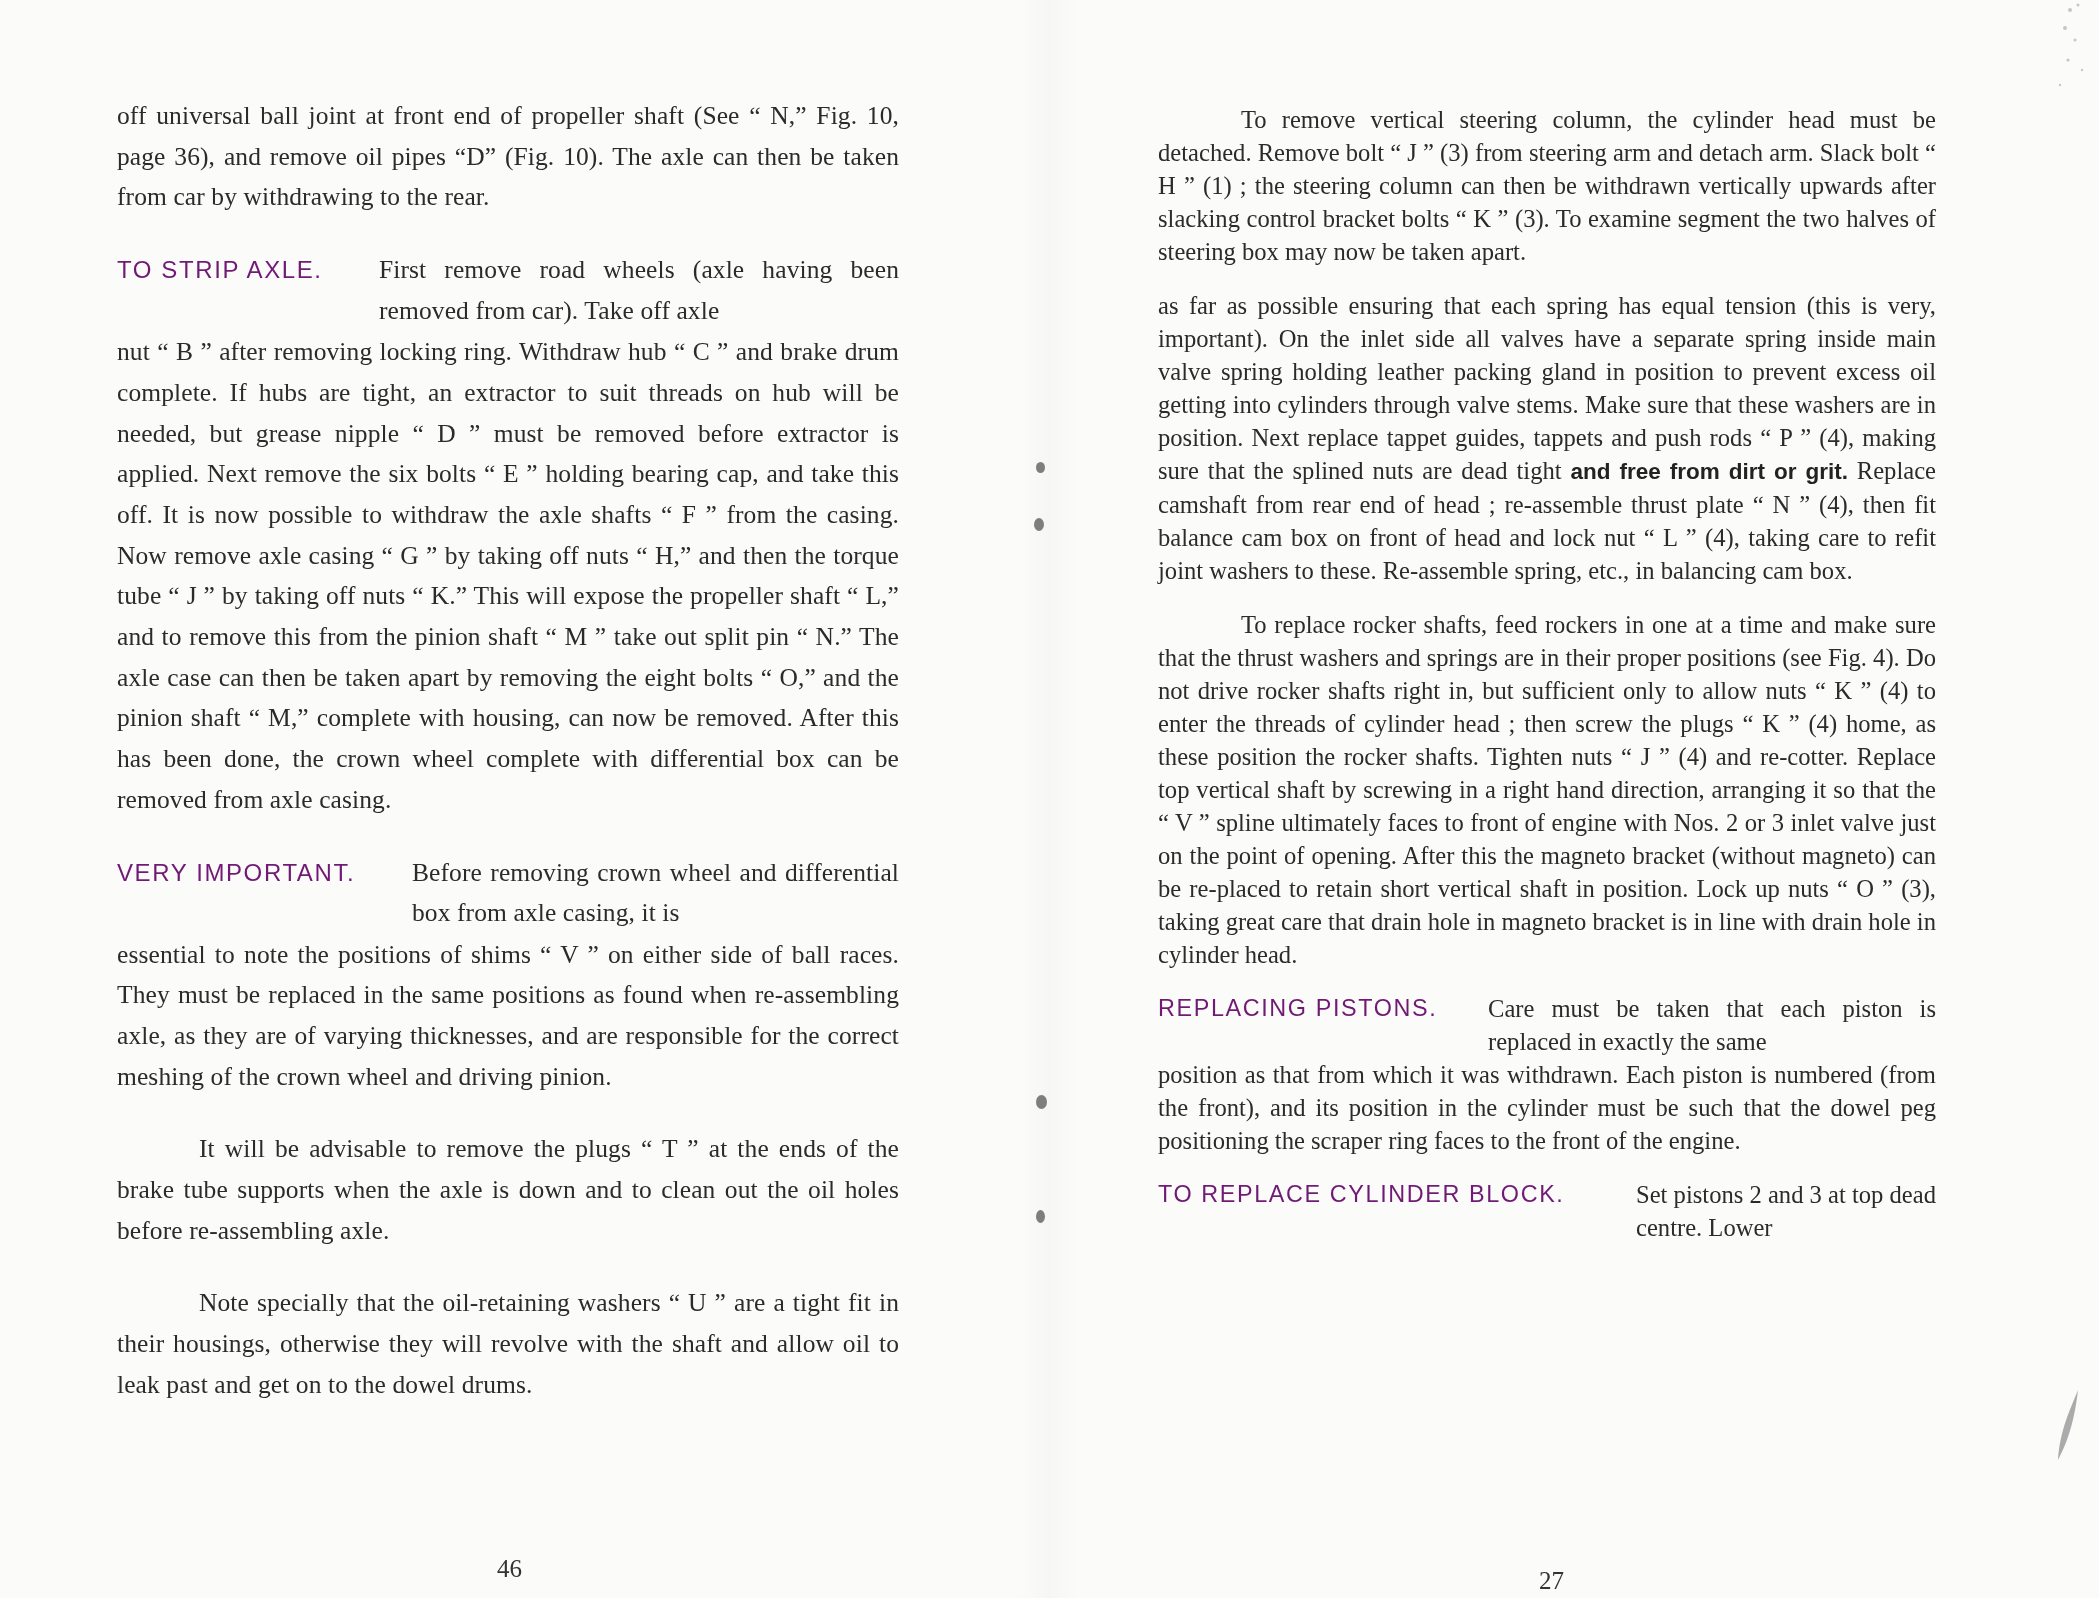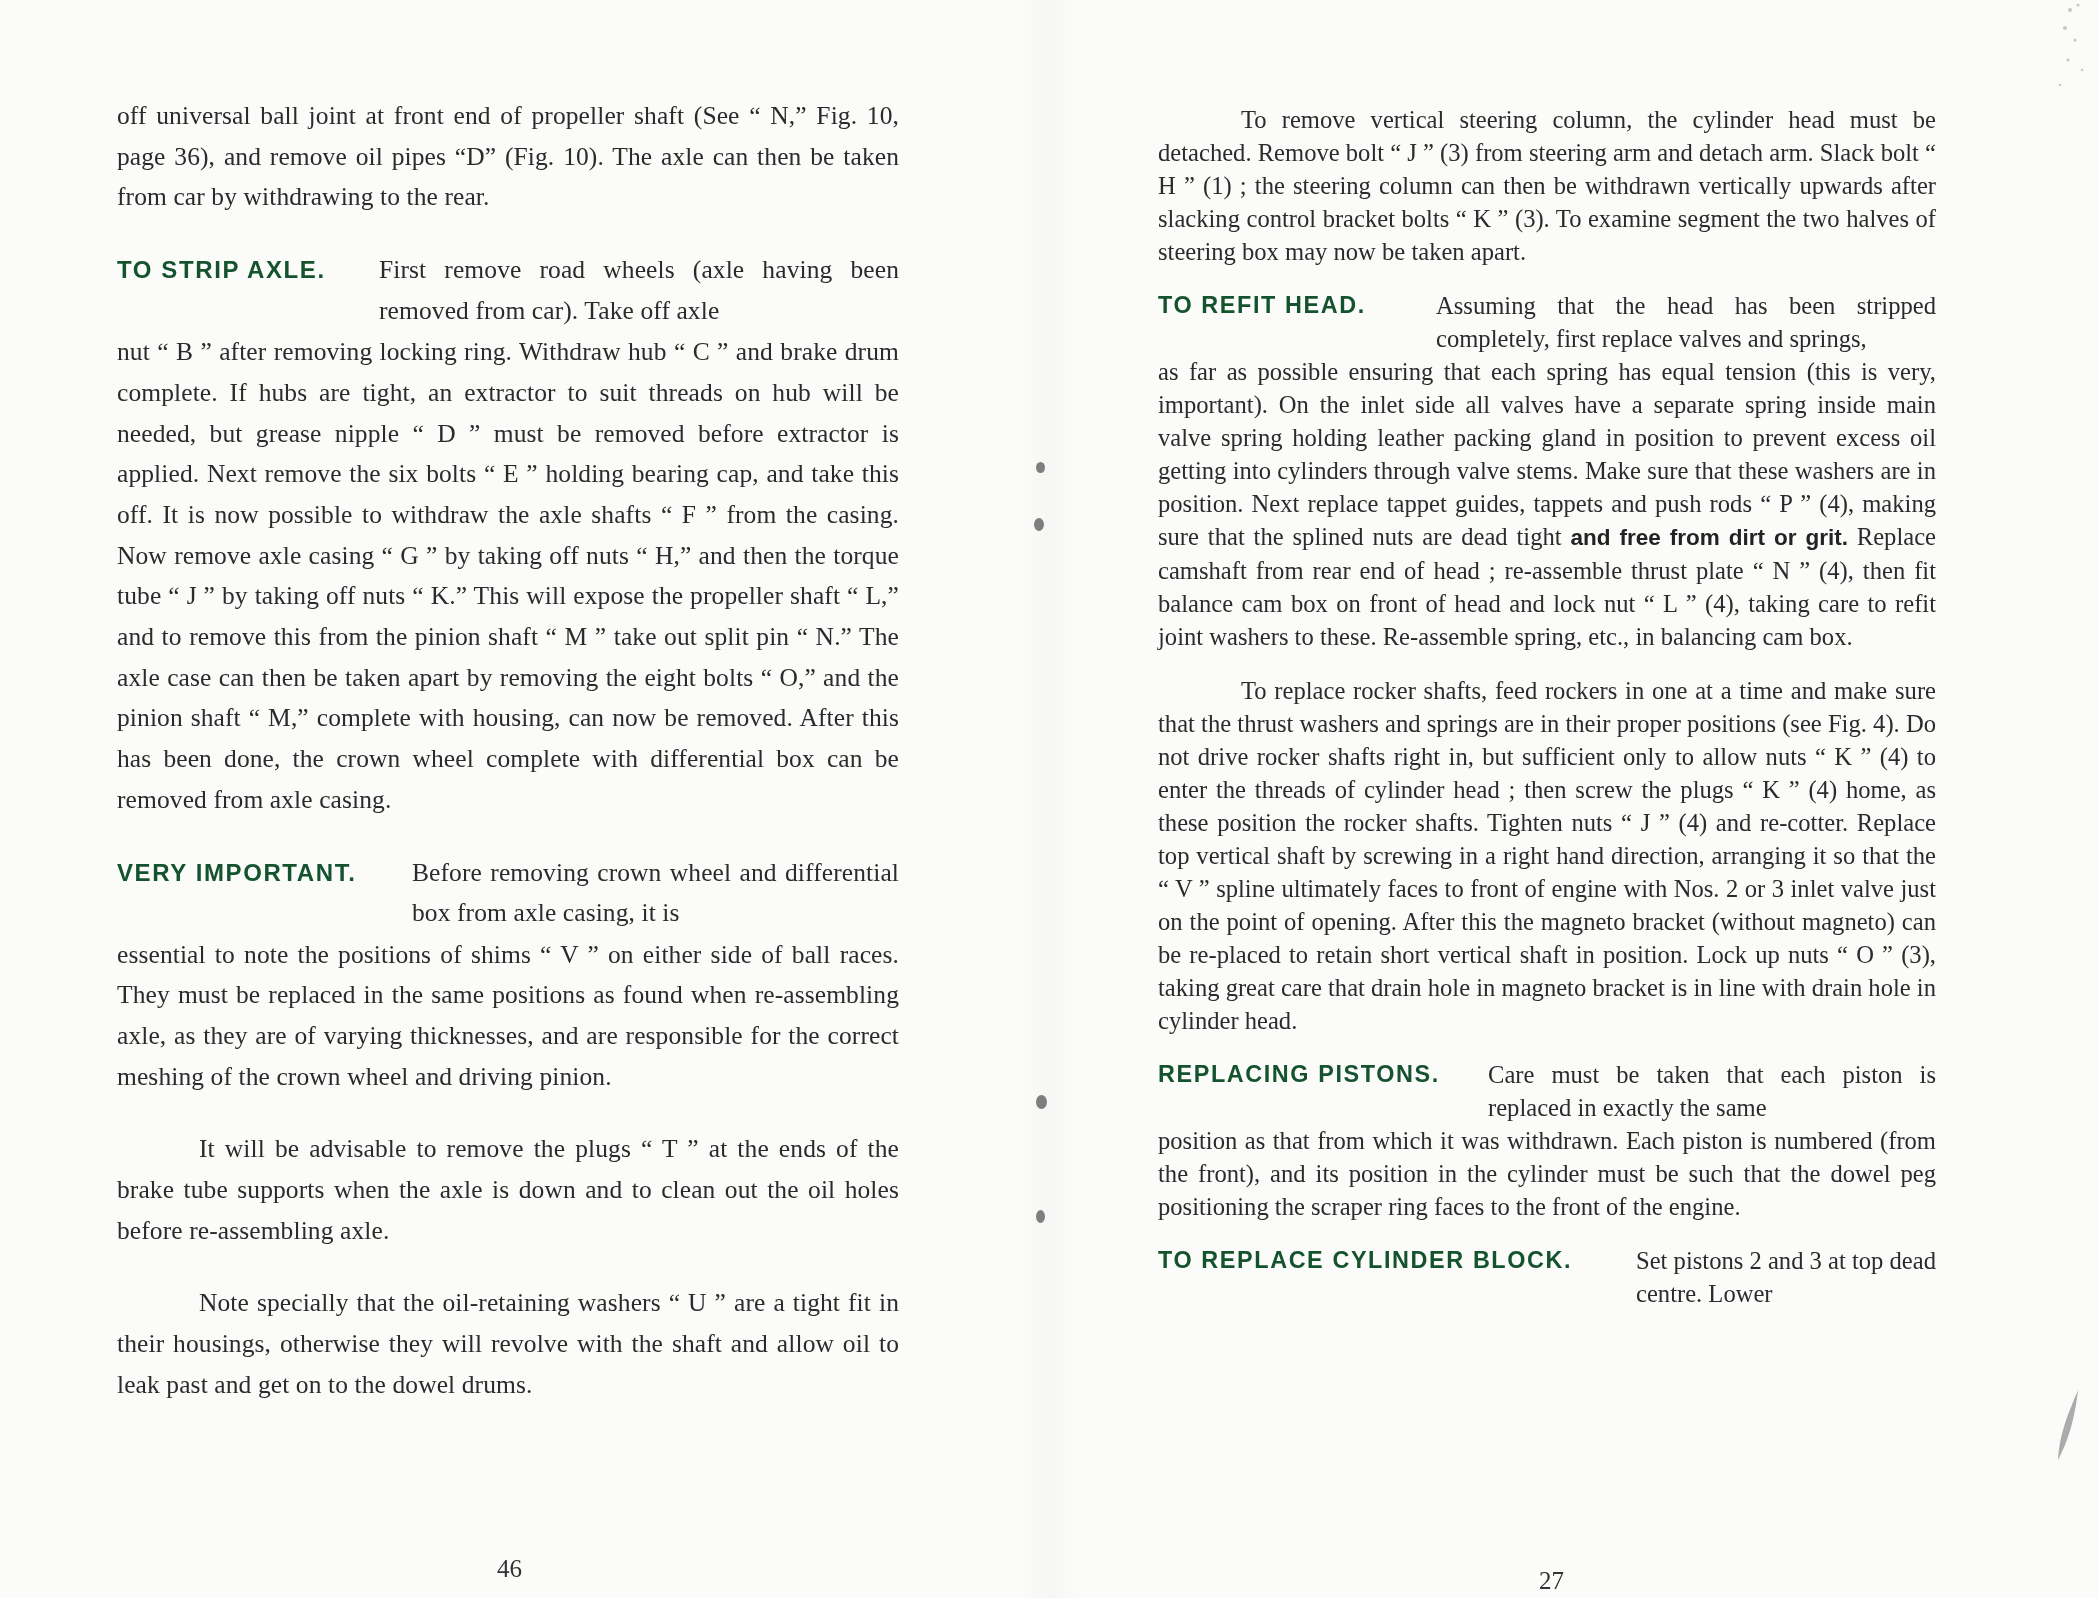--- a/index.html
+++ b/index.html
@@ -21,21 +21,21 @@
     .col { position: absolute; }
     .page-left .col { left: 117px; top: 96px; width: 782px; }
     .page-right .col { left: 174px; top: 103px; width: 778px; }
     p { margin: 0; text-align: justify; }
     .page-left p { font-size: 25.5px; line-height: 40.7px; letter-spacing: 0.1px; }
     .page-right p { font-size: 24.6px; line-height: 33px; }
     .indent { text-indent: 82px; }
     .page-right .indent { text-indent: 83px; }
     .heading {
       font-family: "Liberation Sans", "DejaVu Sans", sans-serif;
-      font-weight: bold; letter-spacing: 1.6px; color: #14532d;
+      font-weight: normal; letter-spacing: 1.6px; color: #701a75;
       float: left;
     }
     .page-left .heading { font-size: 24px; }
     .page-right .heading { font-size: 23.4px; }
     .hang-block { overflow: hidden; }
     .hang-text { display: block; text-align: justify; }
     .bold-inline {
       font-family: "Liberation Sans", "DejaVu Sans", sans-serif;
       font-weight: bold; font-size: 22.5px; color: #222;
     }
@@ -92,24 +92,20 @@
     <div class="page-number">46</div>
   </div>
 
   <div class="page page-right">
     <div class="col">
       <p class="indent">To remove vertical steering column, the cylinder head must be detached. Remove bolt “ J ” (3) from steering arm and detach arm. Slack bolt “ H ” (1) ; the steering column can then be withdrawn vertically upwards after slacking control bracket bolts “ K ” (3). To examine segment the two halves of steering box may now be taken apart.</p>
 
       <div class="gap-r"></div>
 
       <div class="section">
-        <div class="hang-block">
-          <span class="heading" style="width:278px; line-height:33px; height:66px;">TO REFIT HEAD.</span>
-          <p class="hang-text">Assuming that the head has been stripped completely, first replace valves and springs,</p>
-        </div>
         <p><span>as far as possible ensuring that each spring has equal tension (this is very, important). On the inlet side all valves have a separate spring inside main valve spring holding leather packing gland in position to prevent excess oil getting into cylinders through valve stems. Make sure that these washers are in position. Next replace tappet guides, tappets and push rods “ P ” (4), making sure that the splined nuts are dead tight </span><span class="bold-inline">and free from dirt or grit.</span><span> Replace camshaft from rear end of head ; re-assemble thrust plate “ N ” (4), then fit balance cam box on front of head and lock nut “ L ” (4), taking care to refit joint washers to these. Re-assemble spring, etc., in balancing cam box.</span></p>
       </div>
 
       <div class="gap-r"></div>
 
       <p class="indent">To replace rocker shafts, feed rockers in one at a time and make sure that the thrust washers and springs are in their proper positions (see Fig. 4). Do not drive rocker shafts right in, but sufficient only to allow nuts “ K ” (4) to enter the threads of cylinder head ; then screw the plugs “ K ” (4) home, as these position the rocker shafts. Tighten nuts “ J ” (4) and re-cotter. Replace top vertical shaft by screwing in a right hand direction, arranging it so that the “ V ” spline ultimately faces to front of engine with Nos. 2 or 3 inlet valve just on the point of opening. After this the magneto bracket (without magneto) can be re-placed to retain short vertical shaft in position. Lock up nuts “ O ” (3), taking great care that drain hole in magneto bracket is in line with drain hole in cylinder head.</p>
 
       <div class="gap-r"></div>
 
       <div class="section">

